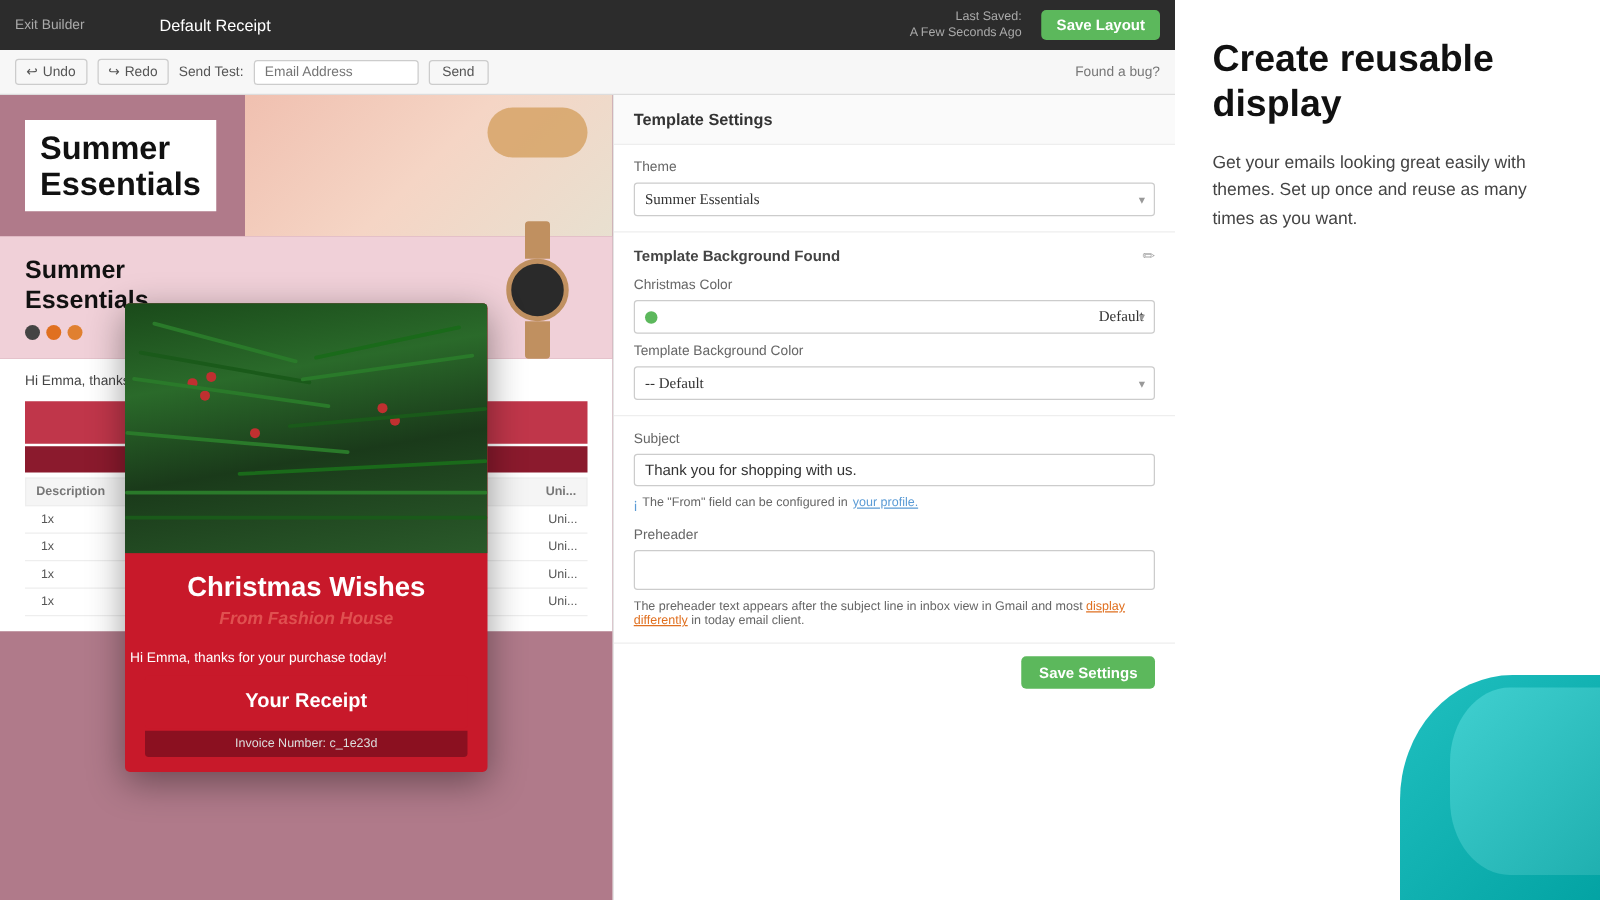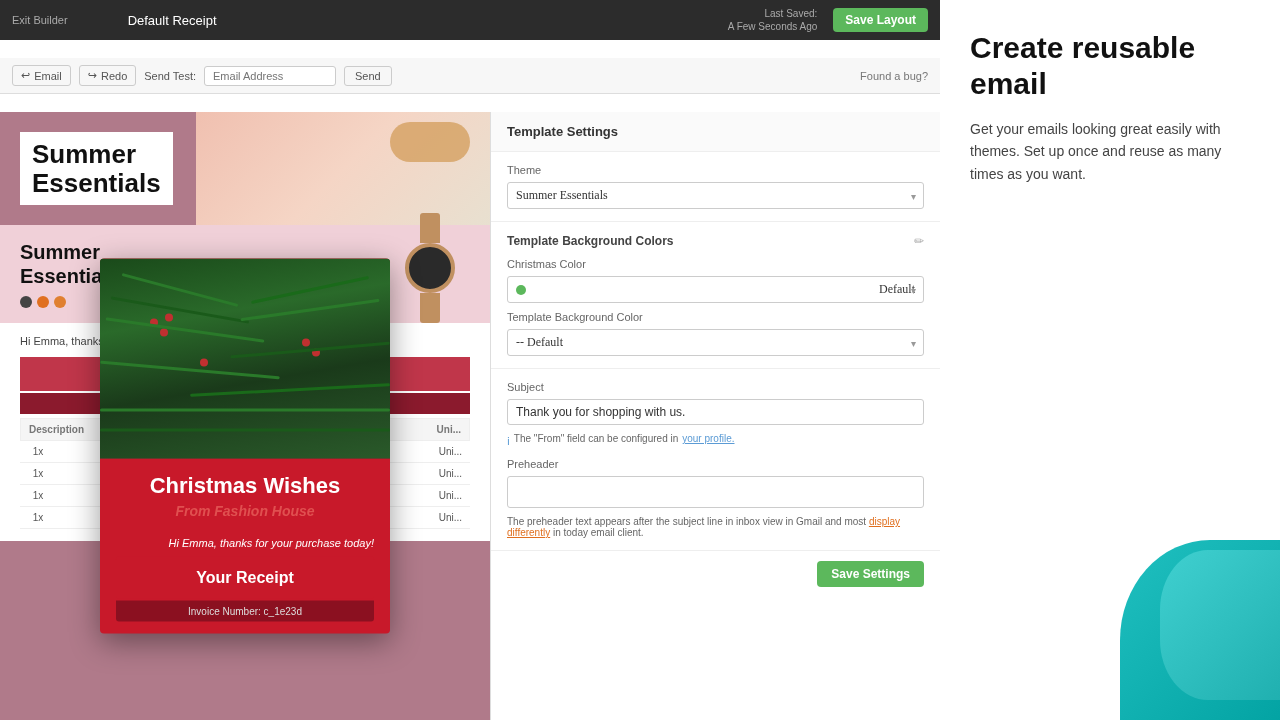--- a/index.html
+++ b/index.html
@@ -6,21 +6,20 @@
     body { font-family: -apple-system, BlinkMacSystemFont, 'Segoe UI', sans-serif; background: #f0f0f0; width: 1280px; height: 720px; overflow: hidden; display: flex; }
 
     
     .builder-panel {
       width: 940px;
       height: 720px;
       display: flex;
       flex-direction: column;
       background: #fff;
       position: relative;
-      gap: 18px;
     }
 
     
     .top-bar {
       background: #2c2c2c;
       height: 40px;
       display: flex;
       align-items: center;
       padding: 0 12px;
       gap: 16px;
@@ -462,25 +461,24 @@
     }
     .christmas-subtitle {
       text-align: center;
       color: #e05050;
       font-size: 14px;
       font-style: italic;
       font-weight: 600;
       padding-bottom: 10px;
     }
     .christmas-hi {
-      text-align: right;
+      text-align: left;
       font-size: 11px;
       color: #fff;
-      padding: 8px 16px;
-      font-style: italic;
+      padding: 8px 4px;
     }
     .christmas-receipt-btn {
       background: #c8192a;
       color: #fff;
       text-align: center;
       padding: 12px;
       font-size: 16px;
       font-weight: 700;
       margin: 0 16px 2px;
       border-radius: 3px;
@@ -539,21 +537,21 @@
     <div class="last-saved">
       <div>Last Saved:</div>
       <div>A Few Seconds Ago</div>
     </div>
     <button class="save-layout-btn">Save Layout</button>
   </div>
 
   <div class="toolbar">
     <button class="toolbar-btn">
       <span>↩</span>
-      <span>Email</span>
+      <span>Undo</span>
     </button>
     <button class="toolbar-btn">
       <span>↪</span>
       <span>Redo</span>
     </button>
     <span class="send-test-label">Send Test:</span>
     <input class="send-test-input" type="email" placeholder="Email Address" style="">
     <button class="send-btn">Send</button>
     <div class="toolbar-spacer"></div>
     <span class="found-bug">Found a bug?</span>
@@ -667,21 +665,21 @@
         <div class="settings-label">Theme</div>
         <div class="select-wrapper">
           <div class="settings-select">
             <span>Summer Essentials</span>
           </div>
         </div>
       </div>
 
       <div class="settings-section">
         <div class="section-title-row">
-          <span class="section-title">Template Background Colors</span>
+          <span class="section-title">Template Background Found</span>
           <span class="edit-icon">✏</span>
         </div>
 
         <div class="settings-label">Christmas Color</div>
         <div class="select-wrapper">
           <div class="settings-select">
             <span class="color-dot"></span>
             <span>Default</span>
           </div>
         </div>
@@ -715,17 +713,17 @@
 
       <div style="overflow:hidden;padding-bottom:10px;">
         <button class="save-settings-btn">Save Settings</button>
       </div>
     </div>
 
   </div>
 </div>
 
 <div class="right-panel">
-  <h2 class="promo-title">Create reusable email</h2>
+  <h2 class="promo-title">Create reusable display</h2>
   <p class="promo-desc">Get your emails looking great easily with themes. Set up once and reuse as many times as you want.</p>
   <div class="teal-shape"></div>
   <div class="teal-inner"></div>
 </div>
 
 </body></html>

